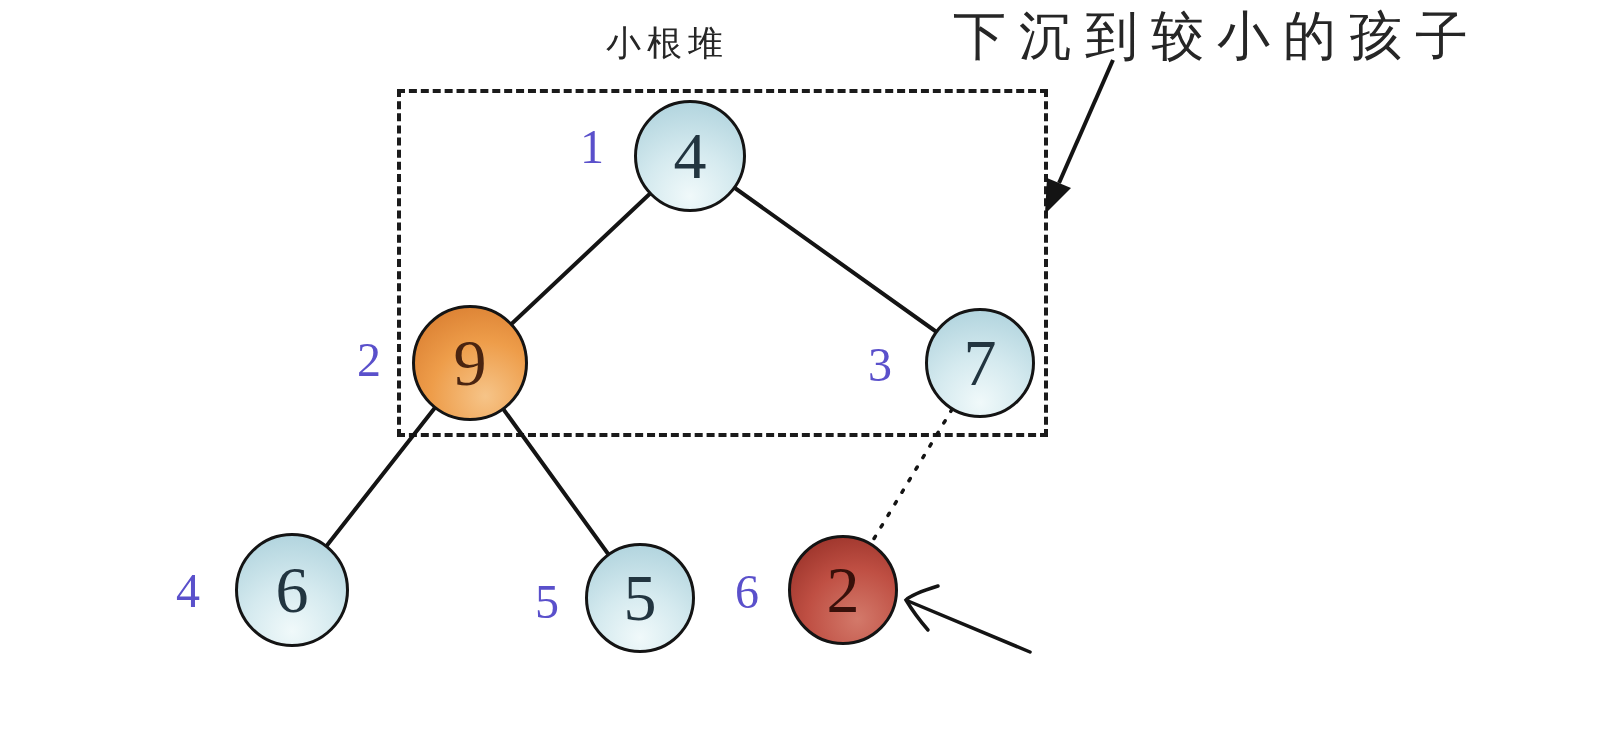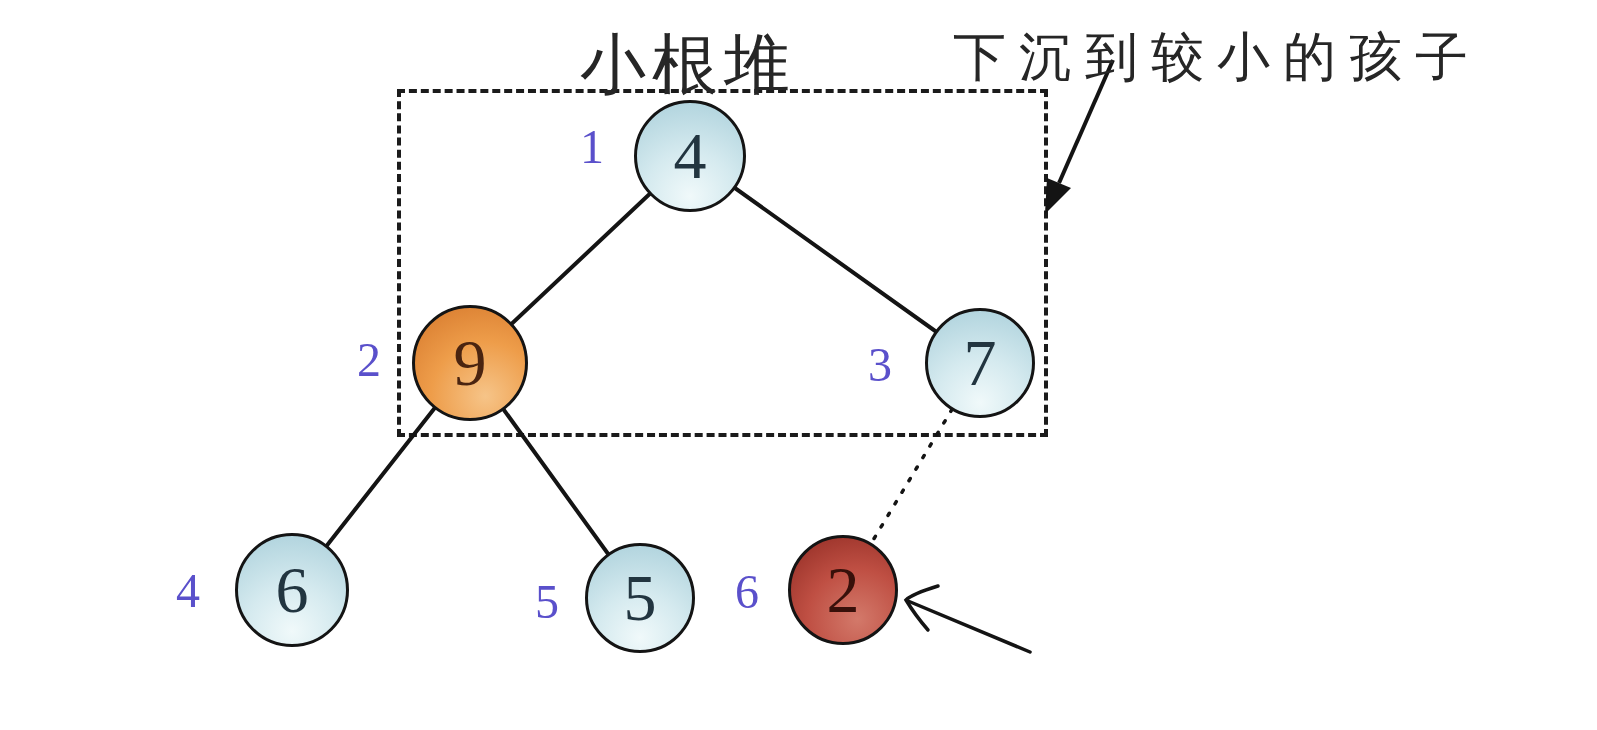--- a/index.html
+++ b/index.html
@@ -66,22 +66,22 @@
   .i4{left:164px;top:566px;}
   .i5{left:523px;top:577px;}
   .i6{left:723px;top:567px;}
   
   .cjk{
     position:absolute;
     color:#262626;
     white-space:nowrap;
     z-index:3;
   }
-  .title-label{left:580px;top:20px;font-size:66px;letter-spacing:6px;}
-  .sink-label{left:953px;top:22px;font-size:53px;letter-spacing:13px;}
+  .title-label{left:606px;top:20px;font-size:35px;letter-spacing:6px;}
+  .sink-label{left:953px;top:1px;font-size:53px;letter-spacing:13px;}
   .removed-label{left:906px;top:657px;font-size:53px;letter-spacing:8px;}
 </style>
 </head>
 <body>
 
 <div id="canvas">
 
   <div class="heap-box"></div>
 
   <svg class="edges" viewBox="0 0 1597 730">

